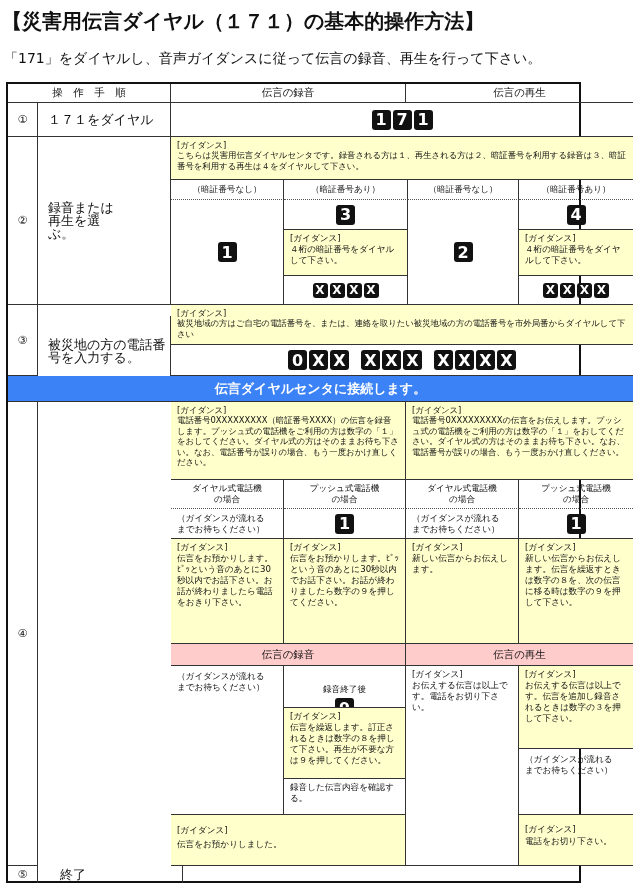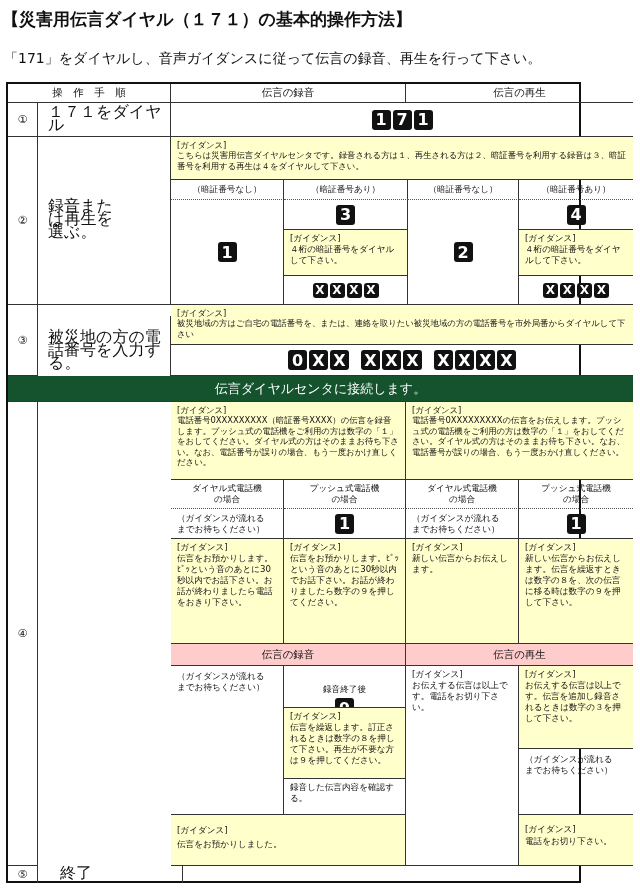--- a/index.html
+++ b/index.html
@@ -1,30 +1,30 @@
 <!DOCTYPE html>
 <html><head>
 <meta charset="utf-8">
 <style>
   html, body { margin:0; padding:0; background:#ffffff; }
   body { width:640px; height:891px; position:relative; overflow:hidden;
          font-family:"DejaVu Sans", sans-serif; color:#111; }
   .abs { position:absolute; box-sizing:border-box; }
-  .title { left:2px; top:8px; font-size:17px; font-weight:bold; letter-spacing:0px; white-space:nowrap; }
+  .title { left:2px; top:8px; font-size:20px; font-weight:bold; letter-spacing:0px; white-space:nowrap; }
   .subtitle { left:4px; top:50px; font-size:14px; white-space:nowrap; }
   .frame { left:6px; top:82px; width:575px; height:801px; border:2px solid #111; }
   .cell { position:absolute; box-sizing:border-box; border-right:1px solid #333; border-bottom:1px solid #333; overflow:hidden; }
   .yel { background:#ffffcc; }
   .pink { background:#ffcccc; }
-  .red { background:#14532d; color:#fff; font-weight:normal; }
+  .red { background:#3b82f6; color:#fff; font-weight:bold; }
   .center { display:flex; align-items:center; justify-content:center; text-align:center; }
   .hdr { font-size:10.5px; }
   .sm { font-size:8.4px; line-height:10.4px; padding:3px 6px; }
   .sm2 { font-size:8.6px; line-height:11px; padding:3px 6px; }
-  .step { font-size:16px; padding-left:10px; display:flex; align-items:center; line-height:13px;font-family:Liberation Mono, monospace; }
+  .step { font-size:13px; padding-left:10px; display:flex; align-items:center; line-height:13px; }
   .num { font-size:11px; display:flex; align-items:center; justify-content:center; }
   .keys { display:flex; gap:2px; justify-content:center; align-items:center; }
   .key { display:inline-flex; align-items:center; justify-content:center; background:#111; color:#fff;
          font-weight:bold; font-family:"DejaVu Sans", sans-serif; border-radius:3px; }
   .k-lg { width:19px; height:20px; font-size:16px; }
   .k-md { width:15px; height:15px; font-size:12px; }
   .gap { width:8px; }
   .dot { border-bottom:1px dotted #555; }
   .label { font-size:8.6px; line-height:11px; }
 </style>

